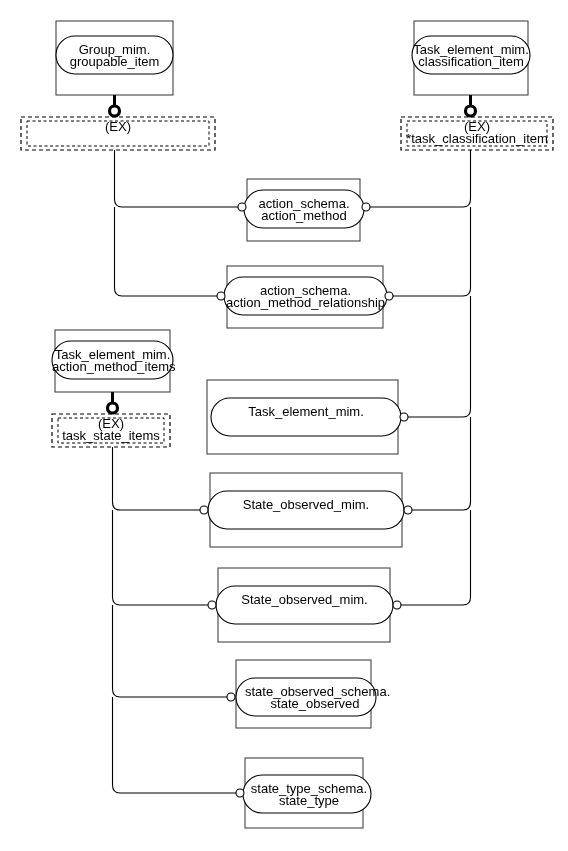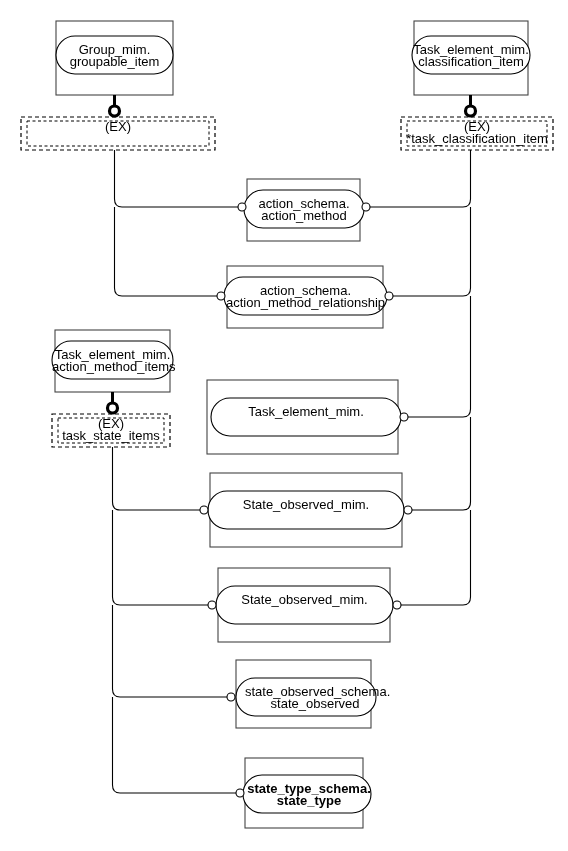--- a/index.html
+++ b/index.html
@@ -155,18 +155,18 @@
 
   <div class="lbl" style="left:216px;top:594px;width:177px;">
     <span>State_observed_mim.</span>
   </div>
 
   <div class="lbl" style="left:236px;top:686px;width:140px;margin-left:9px;">
     <span>state_observed_schema.</span>
     <span>state_observed</span>
   </div>
 
-  <div class="lbl" style="left:243px;top:783px;width:132px;font-weight:bold;">
+  <div class="lbl" style="left:243px;top:783px;width:132px;">
     <span>state_type_schema.</span>
     <span>state_type</span>
   </div>
 
 </div>
 
 </body></html>

